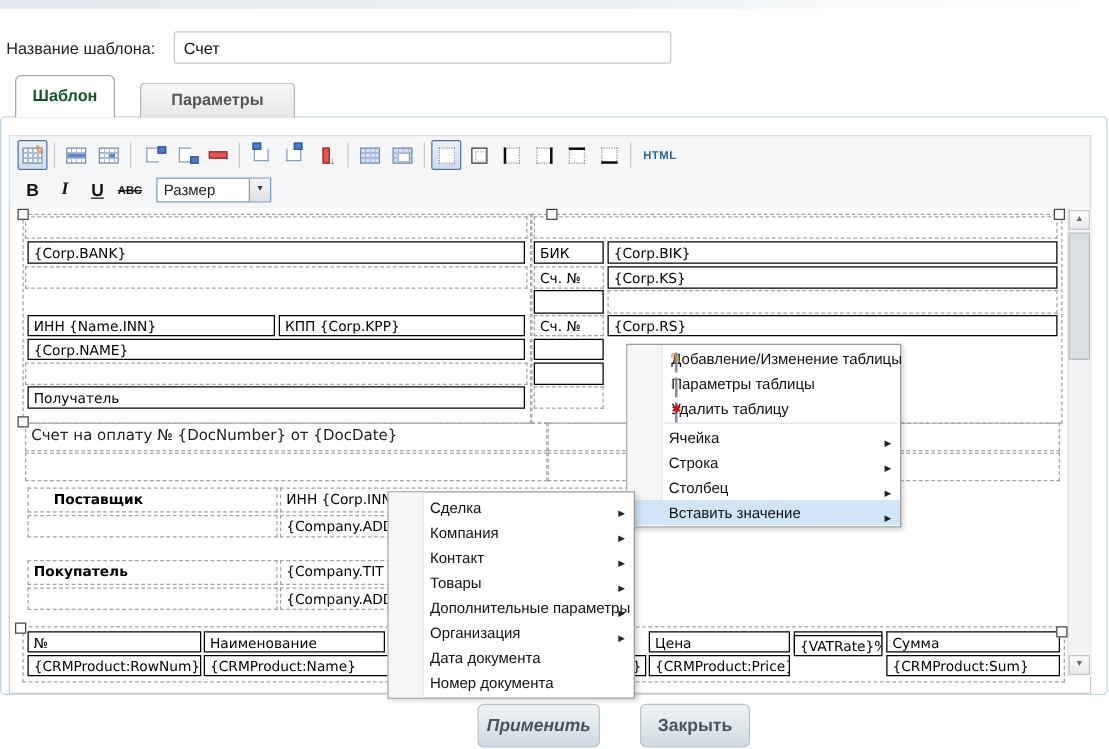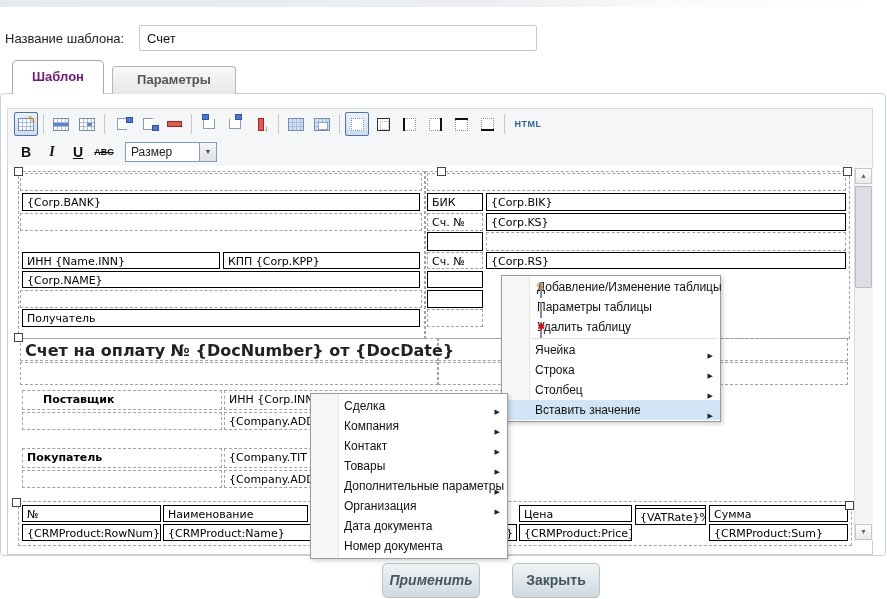--- a/index.html
+++ b/index.html
@@ -4,22 +4,22 @@
 <style>
   html,body{margin:0;padding:0;background:#fff;}
   .page{position:relative;width:887px;height:599px;background:#fff;overflow:hidden;
         font-family:"Liberation Sans",sans-serif;color:#222;}
   .topstrip{position:absolute;left:0;top:0;width:887px;height:7px;
         background:linear-gradient(90deg,#e4eaef 0%,#ebeff3 55%,#f8fafb 75%,#fff 100%);}
   .namelabel{position:absolute;left:5px;top:31px;font-size:13px;color:#222;}
   .nameinput{position:absolute;left:139px;top:25px;width:382px;height:18px;border:1px solid #c9c9c9;
         border-radius:2px;padding:3px 7px;font-size:13px;font-family:"Liberation Sans",sans-serif;color:#111;}
   .tab{position:absolute;box-sizing:border-box;text-align:center;font-weight:bold;font-size:13px;cursor:default;}
-  .tab-active{left:12px;top:60px;width:92px;height:34px;background:#fff;border:1px solid #a9a9a9;border-bottom:none;
-        border-radius:5px 5px 0 0;z-index:4;color:#701a75;line-height:32px;}
+  .tab-active{left:12px;top:60px;width:80px;height:34px;background:#fff;border:1px solid #a9a9a9;border-bottom:none;
+        border-radius:5px 5px 0 0;z-index:4;color:#14532d;line-height:32px;}
   .tab-inactive{left:112px;top:66px;width:124px;height:28px;background:linear-gradient(#f8f8f8,#e7e7e7);
         border:1px solid #b5b5b5;border-bottom:none;border-radius:4px 4px 0 0;z-index:2;color:#555;line-height:26px;}
   .panel{position:absolute;left:0;top:93px;width:884px;height:461px;background:#fff;border:1px solid #c2d3e0;
         border-radius:4px;z-index:1;}
   .toolbar{position:absolute;left:7px;top:108px;width:864px;height:57px;background:#f5f6f7;
         border:1px solid #d6dce1;z-index:2;}
   .trow1{position:absolute;left:5px;top:3px;display:flex;align-items:center;}
   .trow2{position:absolute;left:5px;top:31px;display:flex;align-items:center;}
   .tbtn{position:relative;width:24px;height:24px;margin:0 1px;border:1px solid transparent;border-radius:2px;
         display:flex;align-items:center;justify-content:center;box-sizing:border-box;}
@@ -55,22 +55,22 @@
   
   .editor{position:absolute;left:7px;top:166px;width:864px;height:388px;background:#fff;border:1px solid #cccccc;
         border-top:none;z-index:2;}
   .cell,.dcell{position:absolute;box-sizing:border-box;font-family:"DejaVu Sans",sans-serif;font-size:11px;
         color:#000;white-space:nowrap;overflow:hidden;padding:2px 0 0 4px;z-index:3;}
   .cell{border:1px solid #000;background:#fff;}
   .dcell{border:1px dashed #a3a3a3;}
   .frame{position:absolute;border:1px dashed #a3a3a3;z-index:2;}
   .bold{font-weight:bold;}
   .handle{position:absolute;width:7px;height:7px;background:#fff;border:1px solid #444;z-index:8;}
-  .invtitle{position:absolute;left:25px;top:341px;font-family:"DejaVu Sans",sans-serif;font-size:16px;
-        font-weight:bold;z-index:4;white-space:nowrap;}
+  .invtitle{position:absolute;left:25px;top:341px;font-family:"DejaVu Sans",sans-serif;font-size:12px;
+        font-weight:normal;z-index:4;white-space:nowrap;}
   
   .sbtrack{position:absolute;left:854px;top:167px;width:18px;height:374px;background:#f3f4f6;border-left:1px solid #ddd;z-index:6;}
   .sbbtn{position:absolute;left:855px;width:17px;height:16px;background:linear-gradient(#fdfdfd,#e8eaed);
         border:1px solid #c4c8cd;box-sizing:border-box;text-align:center;font-size:7px;color:#666;line-height:14px;z-index:7;}
   .sbthumb{position:absolute;left:855px;top:186px;width:17px;height:102px;background:#dbdee2;border:1px solid #b9bdc2;
         box-sizing:border-box;border-radius:1px;z-index:7;}
   
   .menu{position:absolute;background:#fff;border:1px solid #9b9b9b;box-shadow:2px 2px 4px rgba(0,0,0,.18);z-index:20;}
   .gutter{position:absolute;left:0;top:0;bottom:0;width:27px;background:#f6f6f6;border-right:1px solid #e5e5e5;}
   .mitem{position:relative;height:20px;line-height:20px;font-size:12px;color:#111;padding-left:33px;white-space:nowrap;}

